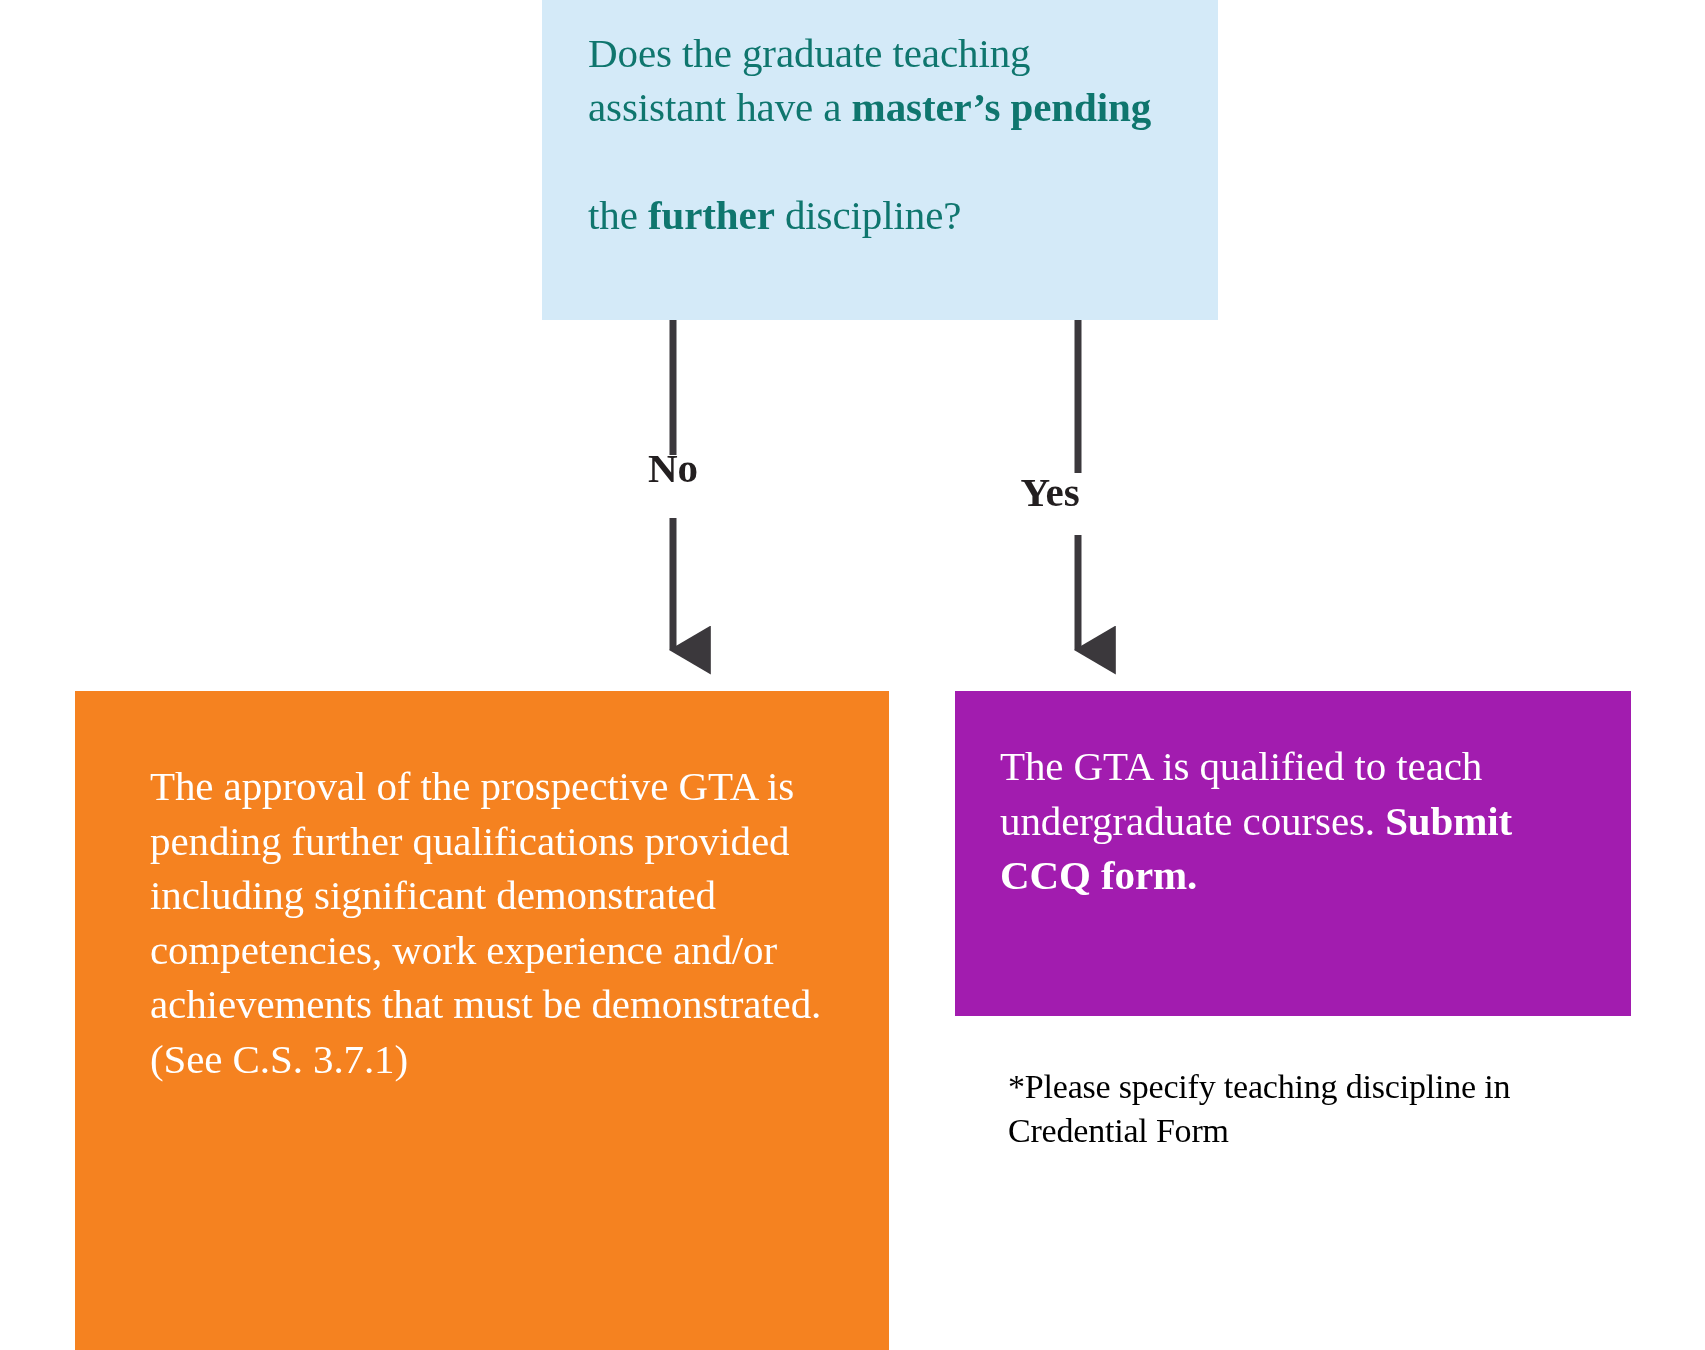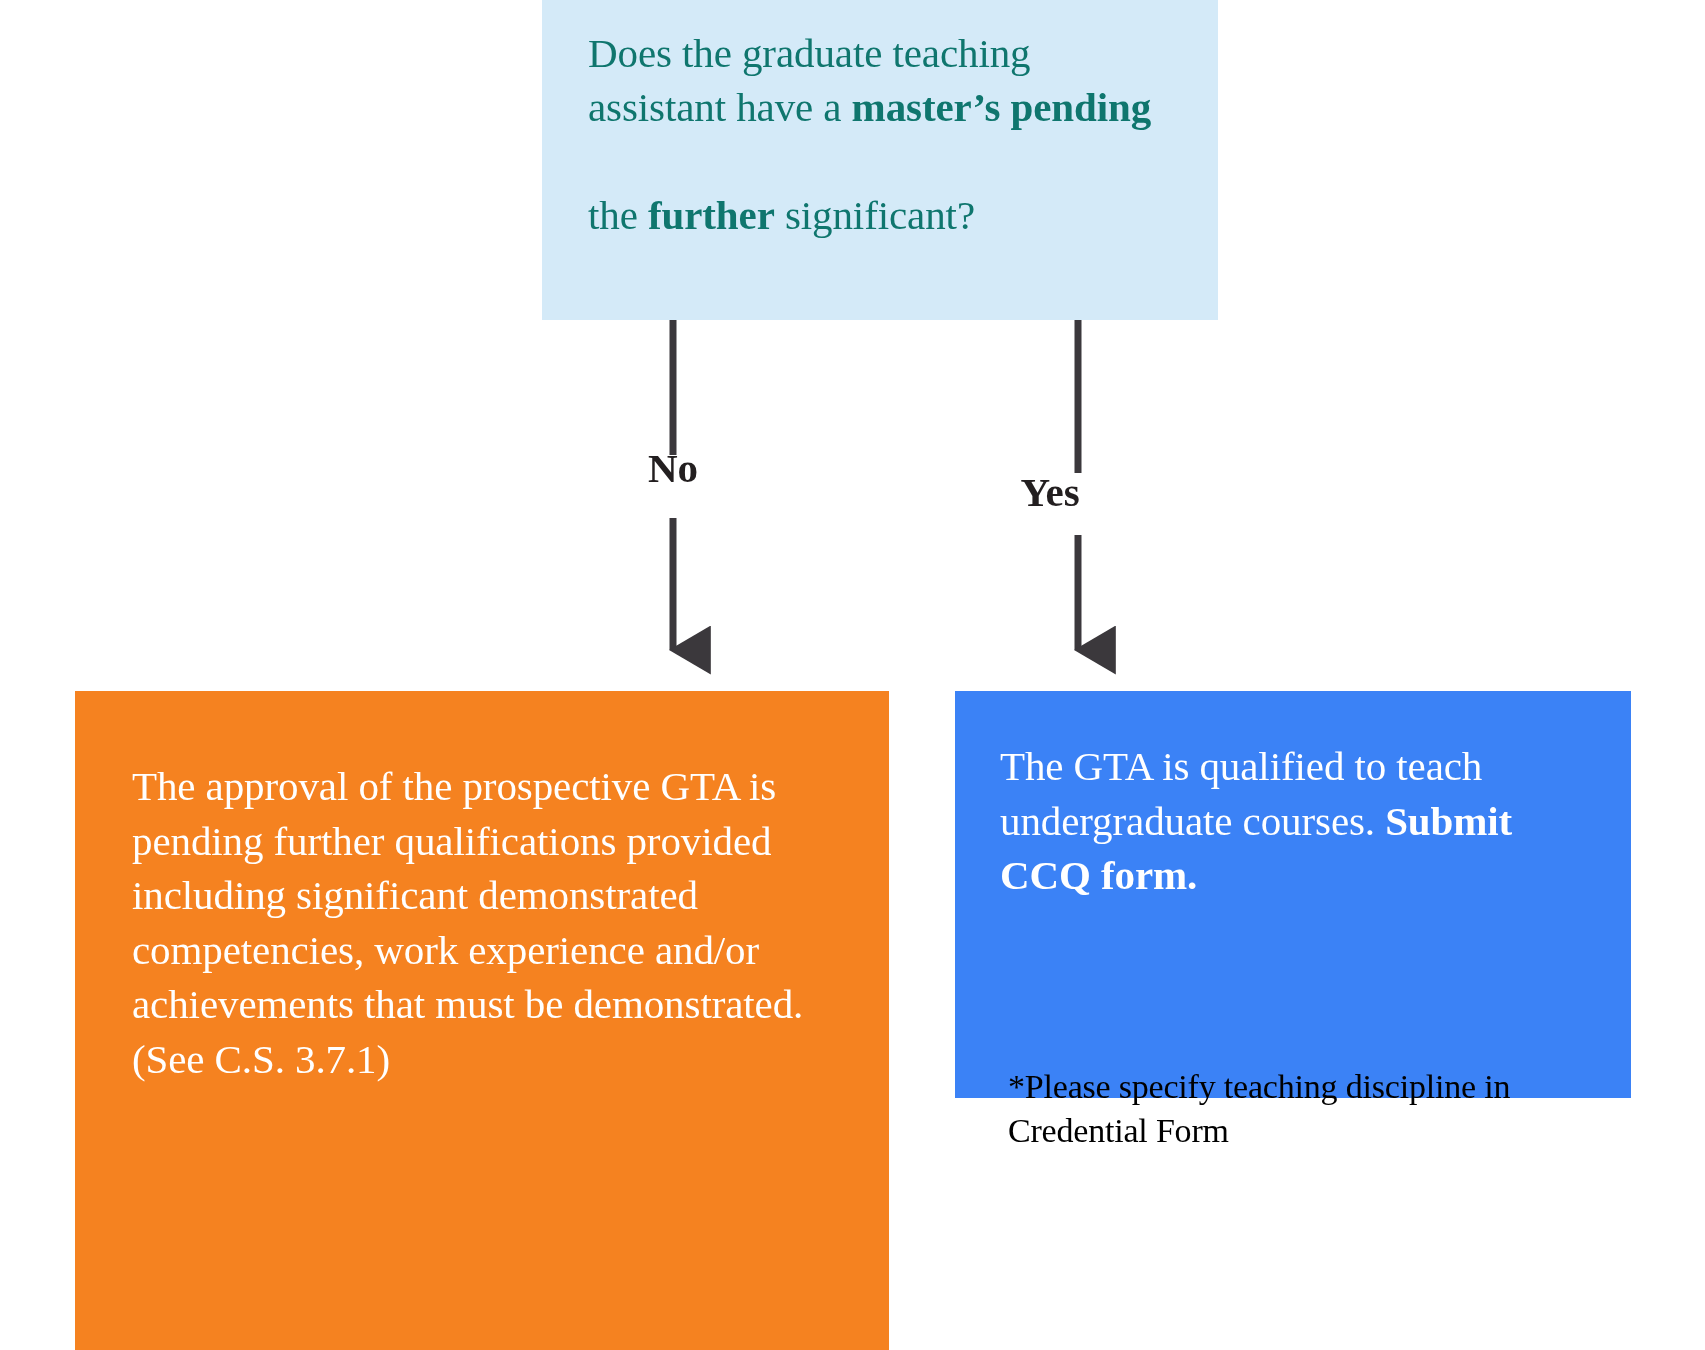--- a/index.html
+++ b/index.html
@@ -73,33 +73,33 @@
     left: 75px;
     top: 691px;
     width: 814px;
     height: 665px;
     background: #f58220;
   }
   #box-blue {
     left: 955px;
     top: 691px;
     width: 676px;
-    height: 407px;
-    background: #3b82f6;
+    height: 325px;
+    background: #a21caf;
   }
 
   .outcome-text {
     position: absolute;
     color: #ffffff;
     font-size: 41px;
     line-height: 1.33;
     letter-spacing: -0.1px;
   }
   #orange-text {
-    left: 57px;
+    left: 75px;
     top: 68px;
     width: 715px;
   }
   #orange-emphasis {
     position: absolute;
     left: 57px;
     top: 475px;
     width: 730px;
     color: #ffffff;
     font-size: 41px;
@@ -129,21 +129,21 @@
 </head>
 <body>
 
 <div id="canvas">
 
   <div class="decision-box">
     <div class="decision-text">
       <span>Does the graduate teaching</span><br>
       <span>assistant have a </span><b>master’s pending</b><br>
       <br>
-      <span>the </span><b>further</b><span> significant?</span>
+      <span>the </span><b>further</b><span> discipline?</span>
     </div>
   </div>
 
   <svg class="connector" width="1705" height="1350" style="left:0; top:0;">
     <defs>
       <marker id="arrowhead" markerWidth="7" markerHeight="6" refX="3.5" refY="5.4" orient="auto" markerUnits="strokeWidth">
         <polygon points="0,0 7,0 3.5,6" fill="#3b383c"></polygon>
       </marker>
     </defs>
 

